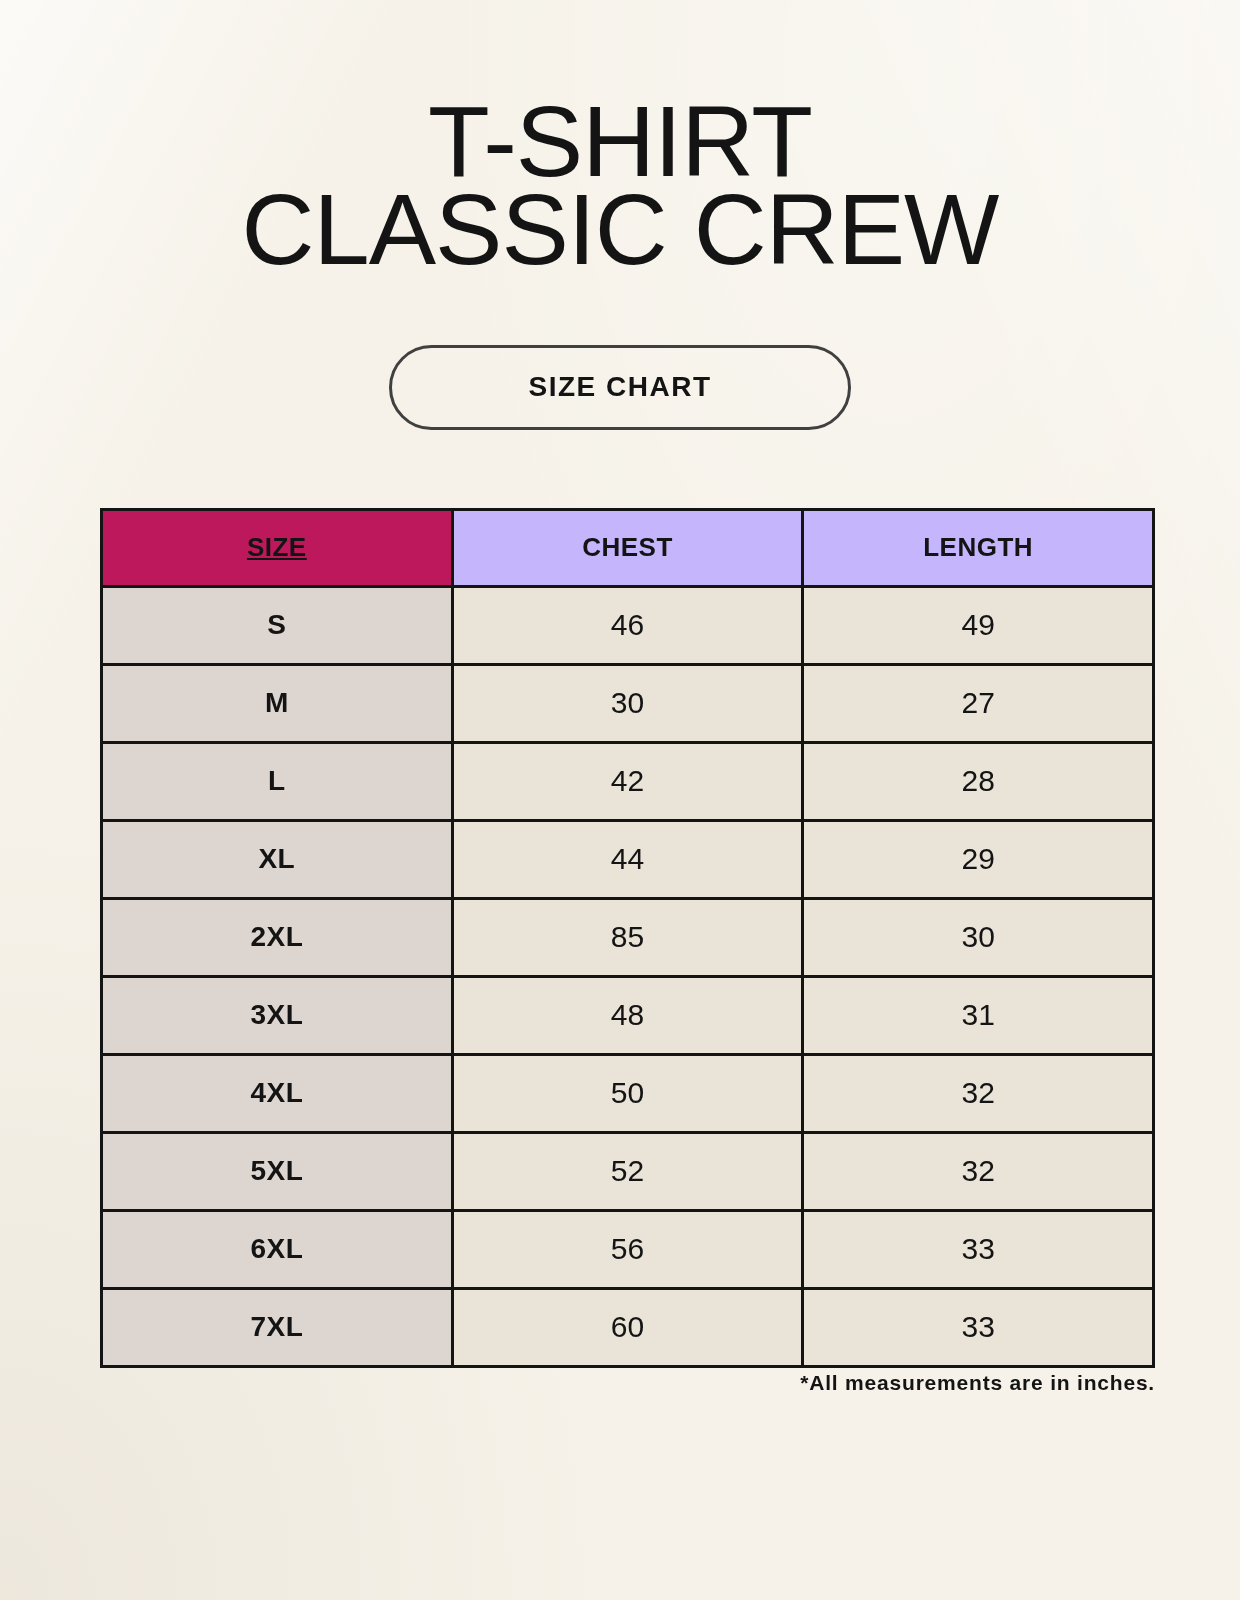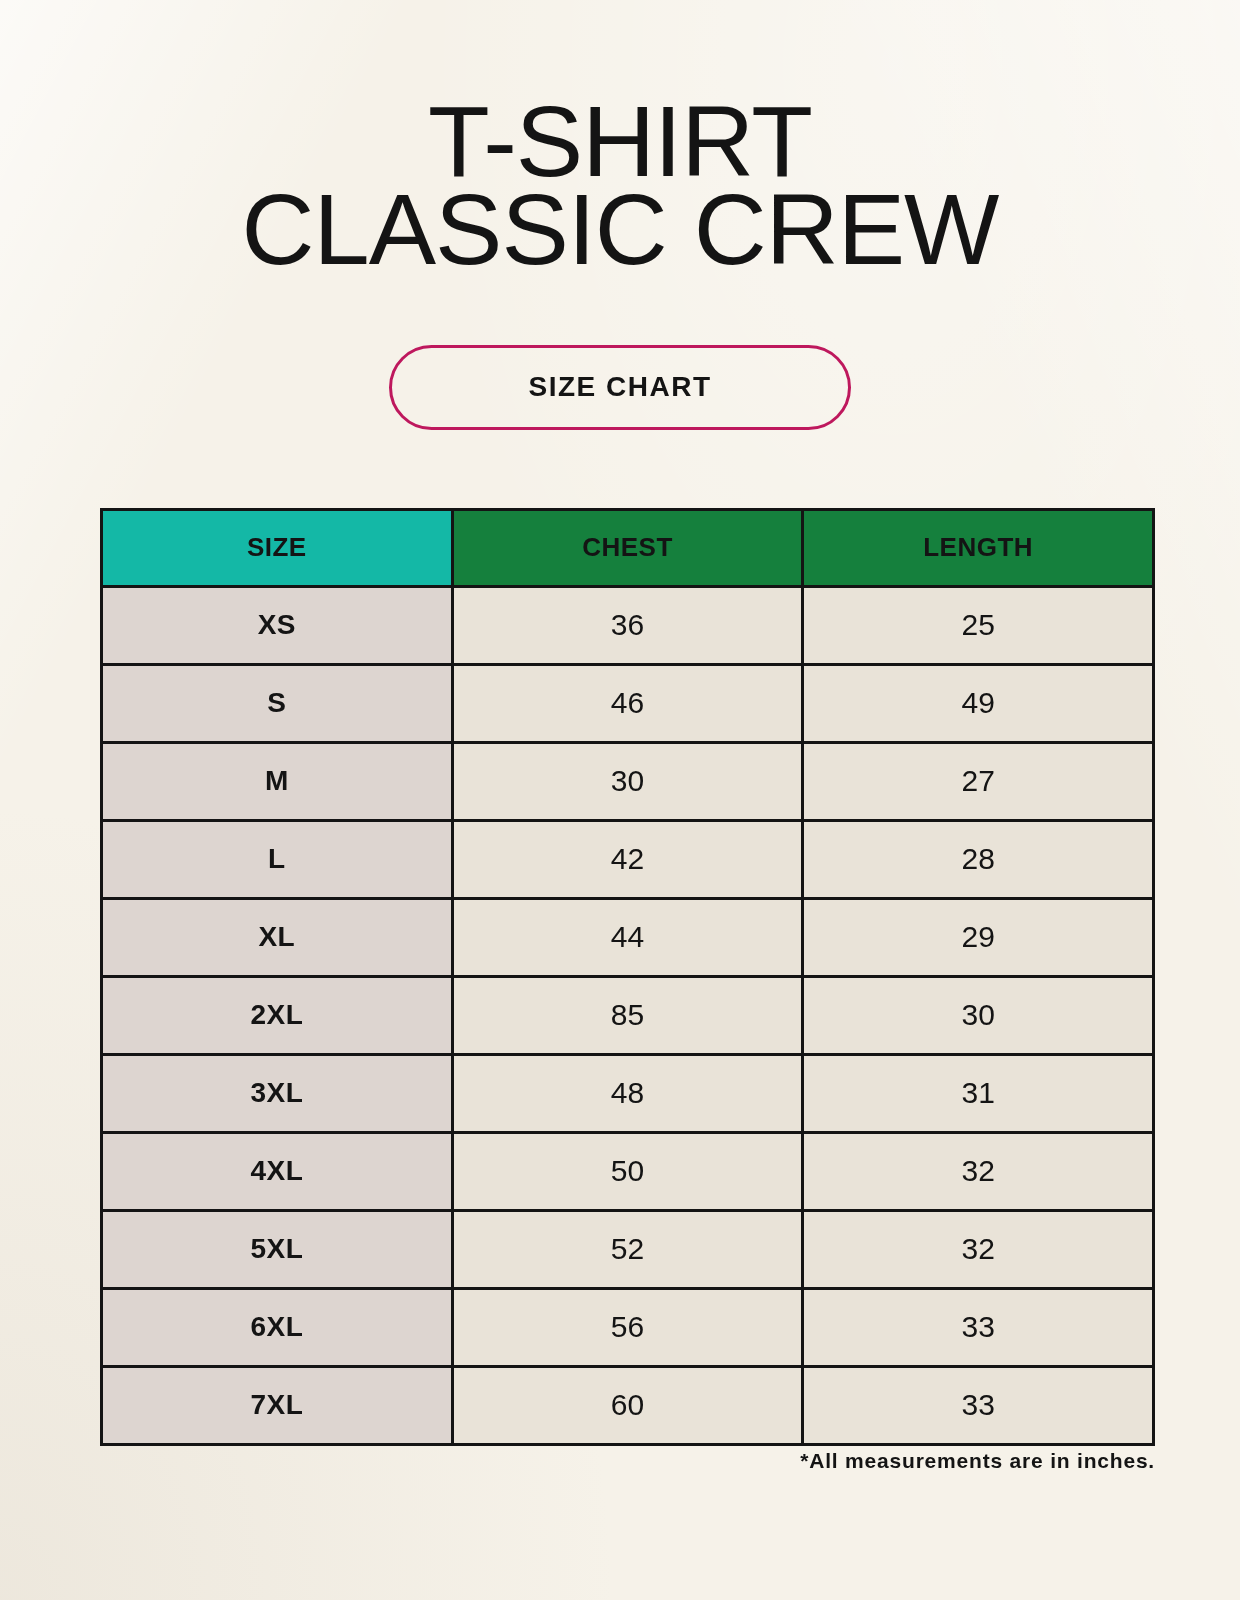--- a/index.html
+++ b/index.html
@@ -36,21 +36,21 @@
     font-weight: 400;
     letter-spacing: -1px;
     color: #141414;
   }
   .title .line { display: block; }
   .pill-button {
     box-sizing: border-box;
     width: 462px;
     height: 85px;
     margin: 71px auto 0 auto;
-    border: 3px solid #be185d;
+    border: 3px solid #404040;
     border-radius: 48px;
     background: transparent;
     display: flex;
     align-items: center;
     justify-content: center;
     cursor: pointer;
   }
   .pill-button .label {
     font-size: 28px;
     font-weight: 700;
@@ -66,24 +66,25 @@
     border: 3.5px solid #141414;
     text-align: center;
     vertical-align: middle;
     padding: 0;
   }
   .size-chart th {
     height: 74px;
     font-size: 26px;
     font-weight: 700;
     letter-spacing: 0.5px;
-    background: #15803d;
+    background: #c4b5fd;
   }
   .size-chart th.size-col {
-    background: #14b8a6;
+    background: #be185d;
+    text-decoration: underline;
   }
   .size-chart td {
     height: 75px;
     font-size: 30px;
     font-weight: 400;
     background: #e9e3d8;
   }
   .size-chart td.size-col {
     background: #ddd5d0;
     font-size: 28px;
@@ -117,25 +118,20 @@
 
   <table class="size-chart">
     <thead>
       <tr>
         <th class="size-col">SIZE</th>
         <th class="accent">CHEST</th>
         <th class="accent">LENGTH</th>
       </tr>
     </thead>
     <tbody id="table-body">
-        <tr>
-          <td class="size-col">XS</td>
-          <td>36</td>
-          <td>25</td>
-        </tr>
         <tr>
           <td class="size-col">S</td>
           <td>46</td>
           <td>49</td>
         </tr>
         <tr>
           <td class="size-col">M</td>
           <td>30</td>
           <td>27</td>
         </tr>

